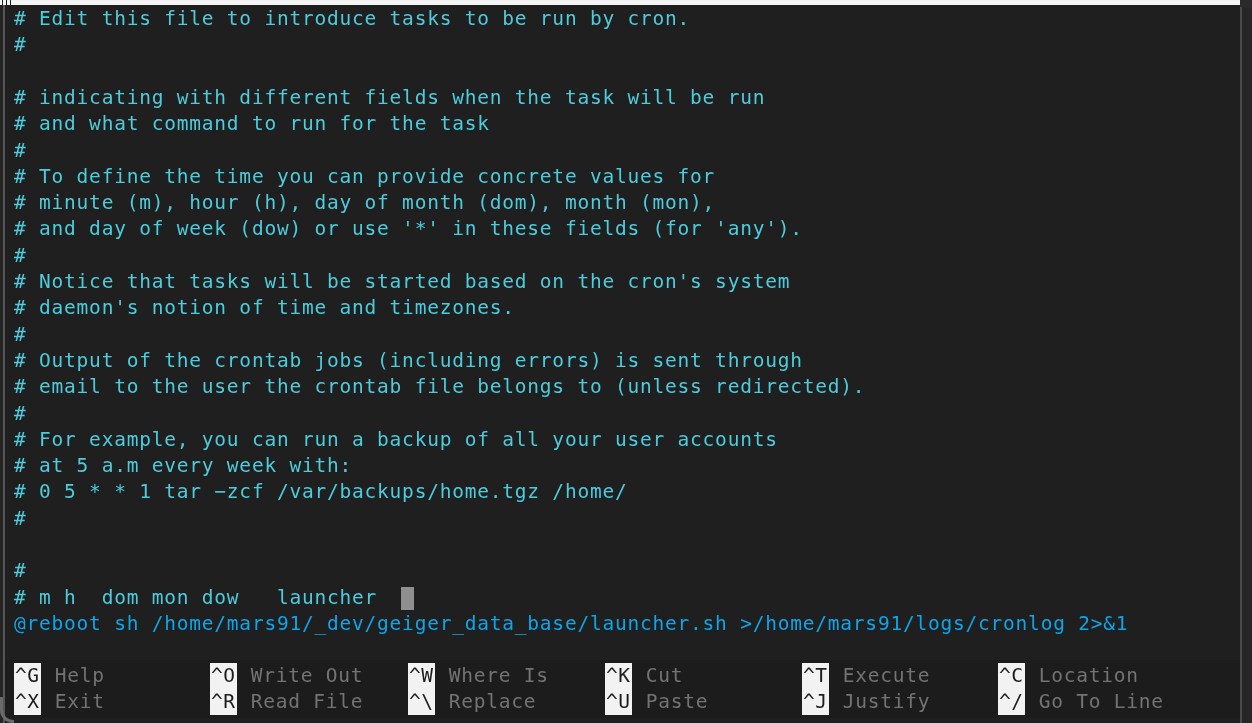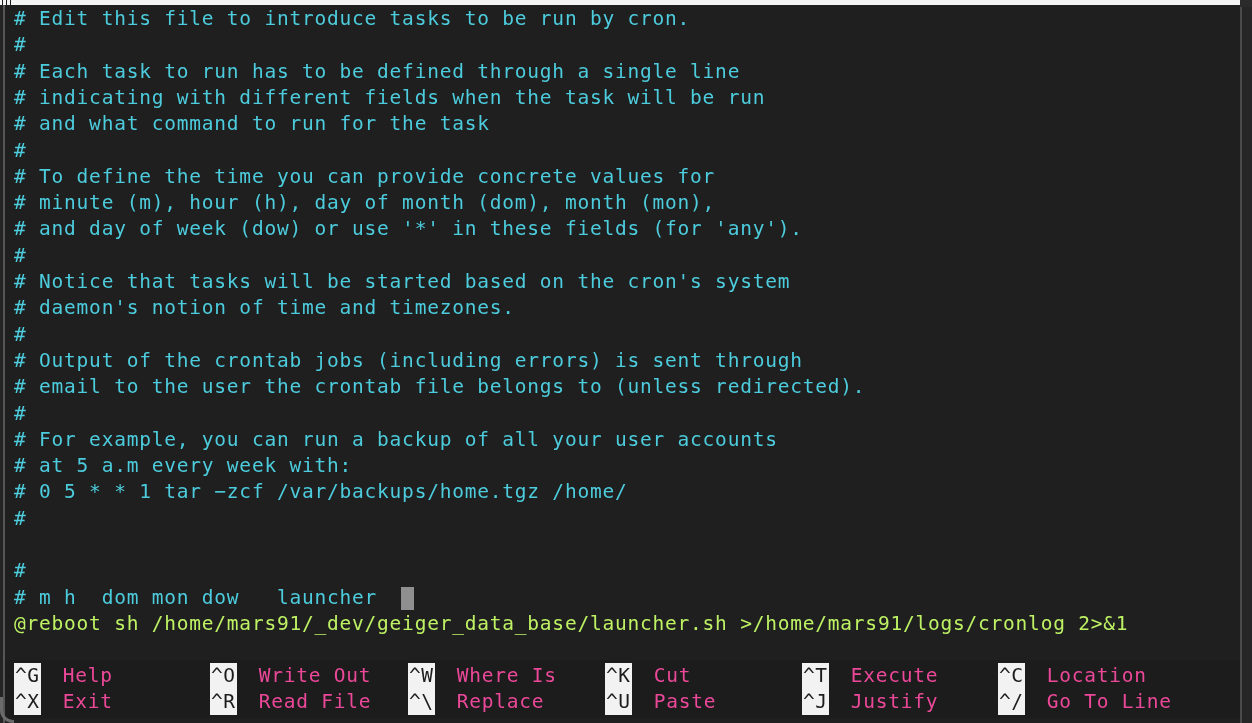--- a/index.html
+++ b/index.html
@@ -99,21 +99,21 @@
     left: 9px;
     height: 26px;
     line-height: 26px;
     font-size: 19.5px;
     letter-spacing: 0.78px;
     white-space: pre;
     color: #4cccdd;
     text-align: center;
   }
   .code-line.plain {
-    color: #bef264;
+    color: #0ea5e9;
   }
 
   
   #cursor {
     position: absolute;
     width: 13px;
     height: 23px;
     background: #8f8f8f;
     z-index: 14;
   }
@@ -144,26 +144,26 @@
     font-size: 19.5px;
     line-height: 26px;
     height: 26px;
     padding: 0 1px;
     letter-spacing: 0.6px;
     white-space: pre;
     font-family: "DejaVu Sans Mono", "Liberation Mono", monospace;
   }
   .key-label {
     display: inline-block;
-    color: #ec4899;
+    color: #737373;
     font-size: 19.5px;
     line-height: 26px;
     letter-spacing: 0.78px;
     white-space: pre;
-    margin-left: 22px;
+    margin-left: 14px;
     font-family: "DejaVu Sans Mono", "Liberation Mono", monospace;
   }
 </style>
 </head>
 <body>
 
 <div id="screen">
 
   <div id="titlebar-sliver"></div>
   <div id="titlebar-sliver-right"></div>
@@ -174,21 +174,20 @@
   <div id="frame-left-dark"></div>
   <div id="frame-left-line"></div>
   <div id="frame-right-line"></div>
   <div id="frame-right-dark"></div>
   <div id="frame-corner-bl"></div>
 
   <div id="edit-area">
 
     <div class="code-line" style="top: 1px;"># Edit this file to introduce tasks to be run by cron.</div>
       <div class="code-line" style="top: 27.3px;">#</div>
-      <div class="code-line" style="top: 53.6px;"># Each task to run has to be defined through a single line</div>
       <div class="code-line" style="top: 79.9px;"># indicating with different fields when the task will be run</div>
       <div class="code-line" style="top: 106.2px;"># and what command to run for the task</div>
       <div class="code-line" style="top: 132.5px;">#</div>
       <div class="code-line" style="top: 185.1px;"># minute (m), hour (h), day of month (dom), month (mon),</div>
       <div class="code-line" style="top: 158.8px;"># To define the time you can provide concrete values for</div>
       <div class="code-line" style="top: 211.4px;"># and day of week (dow) or use '*' in these fields (for 'any').</div>
       <div class="code-line" style="top: 237.7px;">#</div>
       <div class="code-line" style="top: 264px;"># Notice that tasks will be started based on the cron's system</div>
       <div class="code-line" style="top: 290.3px;"># daemon's notion of time and timezones.</div>
       <div class="code-line" style="top: 316.6px;">#</div>

